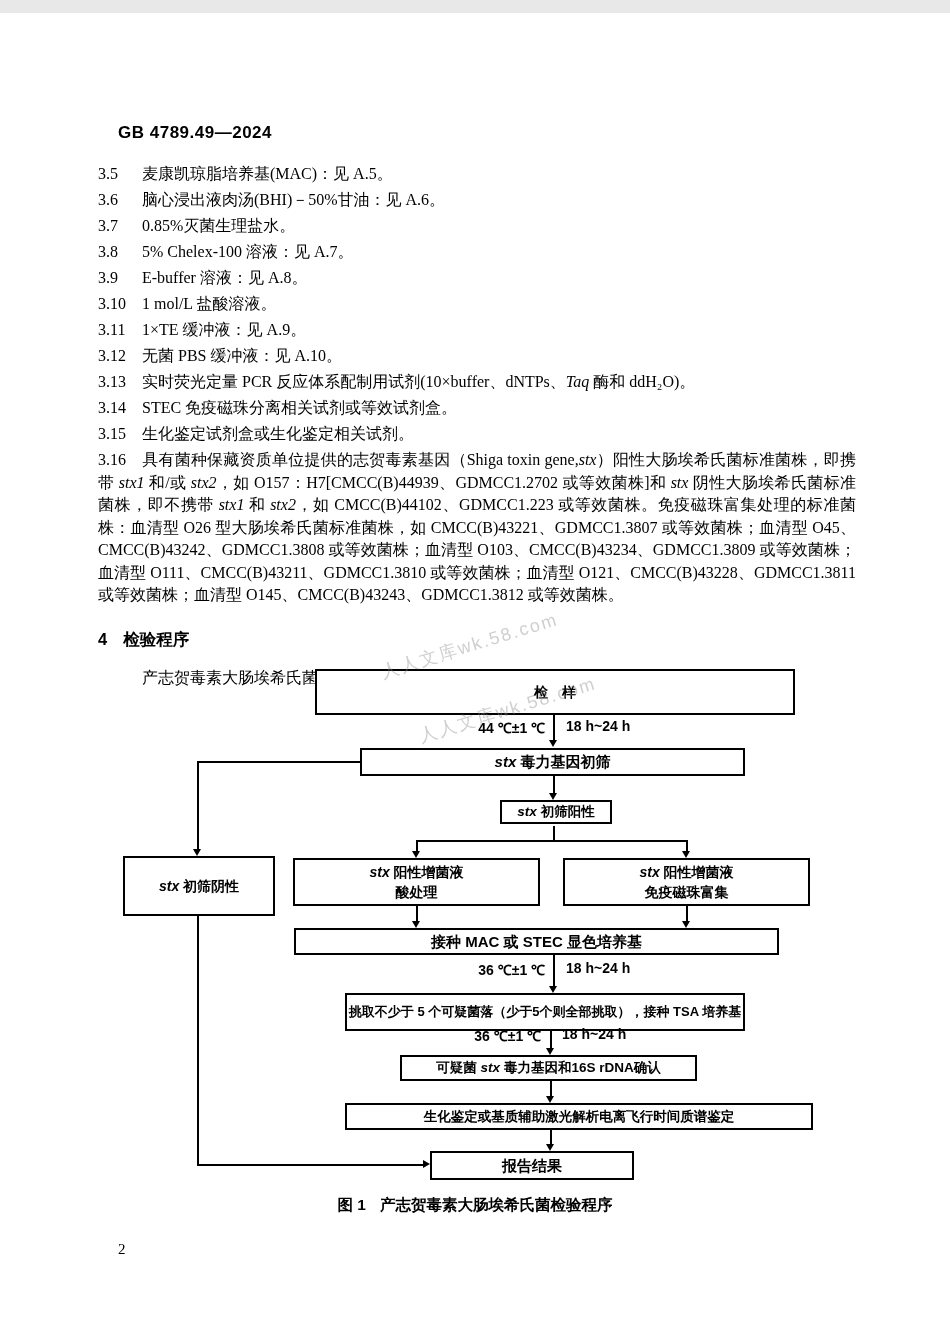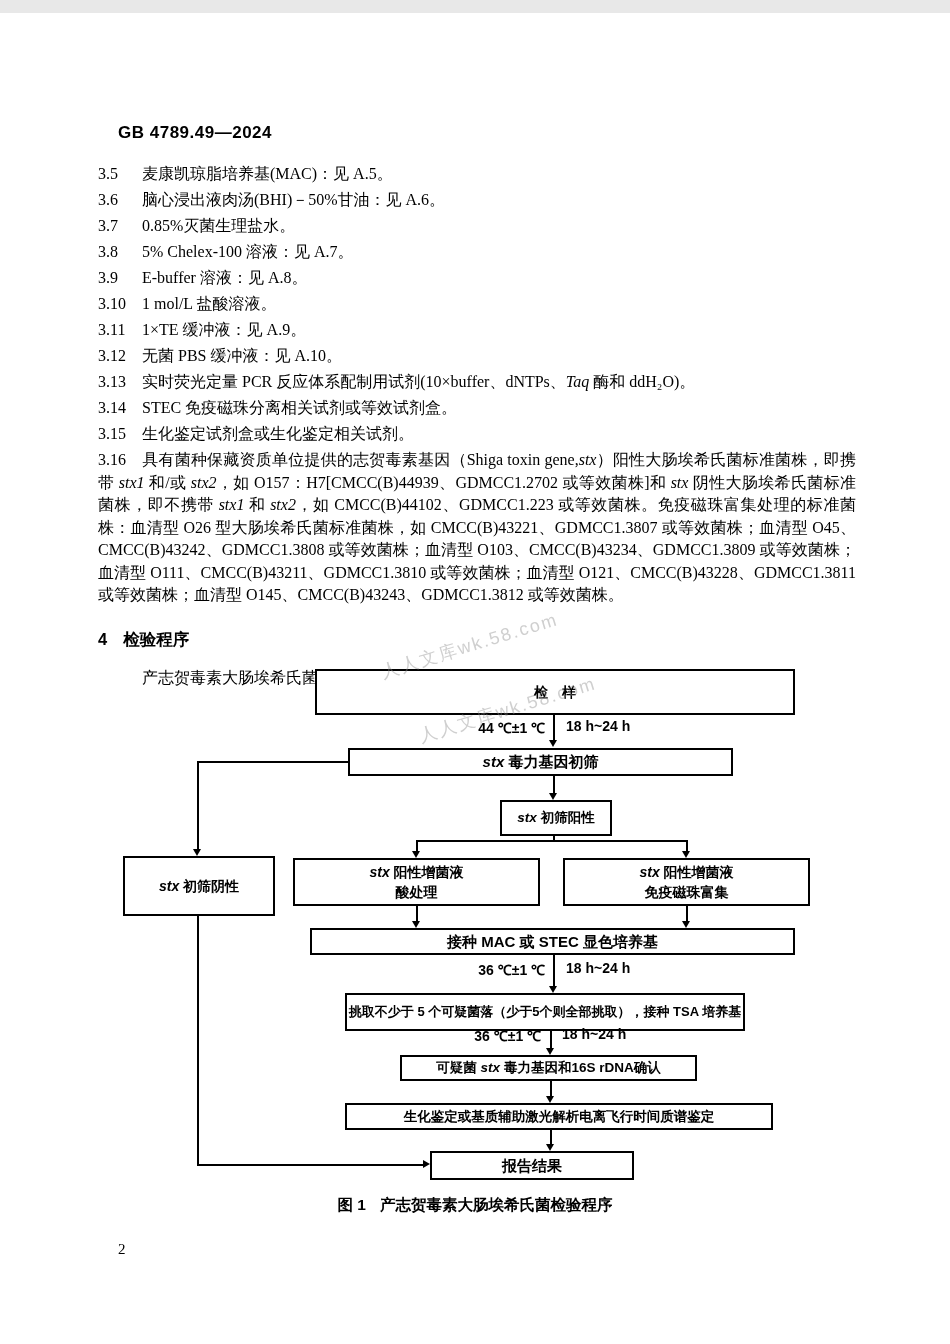--- a/index.html
+++ b/index.html
@@ -65,28 +65,28 @@
 
   <div class="fbox f14" style="left:315px;top:656px;width:480px;height:46px">
     <div>检　样</div>
   </div>
 
   <div class="vl" style="left:553px;top:702px;height:27px"></div>
   <div class="ahd" style="left:549px;top:727px"></div>
   <div class="lbl lblr" style="left:400px;top:705px">44 ℃±1 ℃</div>
   <div class="lbl" style="left:566px;top:705px">18 h~24 h</div>
 
-  <div class="fbox f15" style="left:348px;top:735px;width:385px;height:28px">
+  <div class="fbox f15" style="left:360px;top:735px;width:385px;height:28px">
     <div><span class="it">stx</span><span> 毒力基因初筛</span></div>
   </div>
 
   <div class="vl" style="left:553px;top:763px;height:18px"></div>
   <div class="ahd" style="left:549px;top:780px"></div>
 
-  <div class="fbox f135" style="left:500px;top:787px;width:112px;height:36px">
+  <div class="fbox f135" style="left:500px;top:787px;width:112px;height:24px">
     <div><span class="it">stx</span><span> 初筛阳性</span></div>
   </div>
 
   <div class="hl" style="left:197px;top:748px;width:163px"></div>
   <div class="vl" style="left:197px;top:748px;height:88px"></div>
   <div class="ahd" style="left:193px;top:836px"></div>
   <div class="fbox f14" style="left:123px;top:843px;width:152px;height:60px">
     <div><span class="it">stx</span><span> 初筛阴性</span></div>
   </div>
   <div class="vl" style="left:197px;top:889px;height:264px"></div>
@@ -108,21 +108,21 @@
   <div class="fbox f14" style="left:563px;top:845px;width:247px;height:48px">
     <div><span class="it">stx</span><span> 阳性增菌液</span></div>
     <div>免疫磁珠富集</div>
   </div>
 
   <div class="vl" style="left:416px;top:893px;height:16px"></div>
   <div class="ahd" style="left:412px;top:908px"></div>
   <div class="vl" style="left:686px;top:893px;height:16px"></div>
   <div class="ahd" style="left:682px;top:908px"></div>
 
-  <div class="fbox f15" style="left:310px;top:915px;width:485px;height:27px">
+  <div class="fbox f15" style="left:294px;top:915px;width:485px;height:27px">
     <div>接种 MAC 或 STEC 显色培养基</div>
   </div>
 
   <div class="vl" style="left:553px;top:942px;height:32px"></div>
   <div class="ahd" style="left:549px;top:973px"></div>
   <div class="lbl lblr" style="left:400px;top:947px">36 ℃±1 ℃</div>
   <div class="lbl" style="left:566px;top:947px">18 h~24 h</div>
 
   <div class="fbox f13" style="left:345px;top:980px;width:400px;height:38px">
     <div>挑取不少于 5 个可疑菌落（少于5个则全部挑取），接种 TSA 培养基</div>
@@ -133,21 +133,21 @@
   <div class="lbl lblr" style="left:396px;top:1013px">36 ℃±1 ℃</div>
   <div class="lbl" style="left:562px;top:1013px">18 h~24 h</div>
 
   <div class="fbox f135" style="left:400px;top:1042px;width:297px;height:26px">
     <div><span>可疑菌 </span><span class="it">stx</span><span> 毒力基因和16S rDNA确认</span></div>
   </div>
 
   <div class="vl" style="left:550px;top:1068px;height:16px"></div>
   <div class="ahd" style="left:546px;top:1083px"></div>
 
-  <div class="fbox f135" style="left:345px;top:1090px;width:428px;height:27px">
+  <div class="fbox f135" style="left:345px;top:1090px;width:468px;height:27px">
     <div>生化鉴定或基质辅助激光解析电离飞行时间质谱鉴定</div>
   </div>
 
   <div class="vl" style="left:550px;top:1117px;height:15px"></div>
   <div class="ahd" style="left:546px;top:1131px"></div>
 
   <div class="fbox f15" style="left:430px;top:1138px;width:204px;height:29px">
     <div>报告结果</div>
   </div>
 

